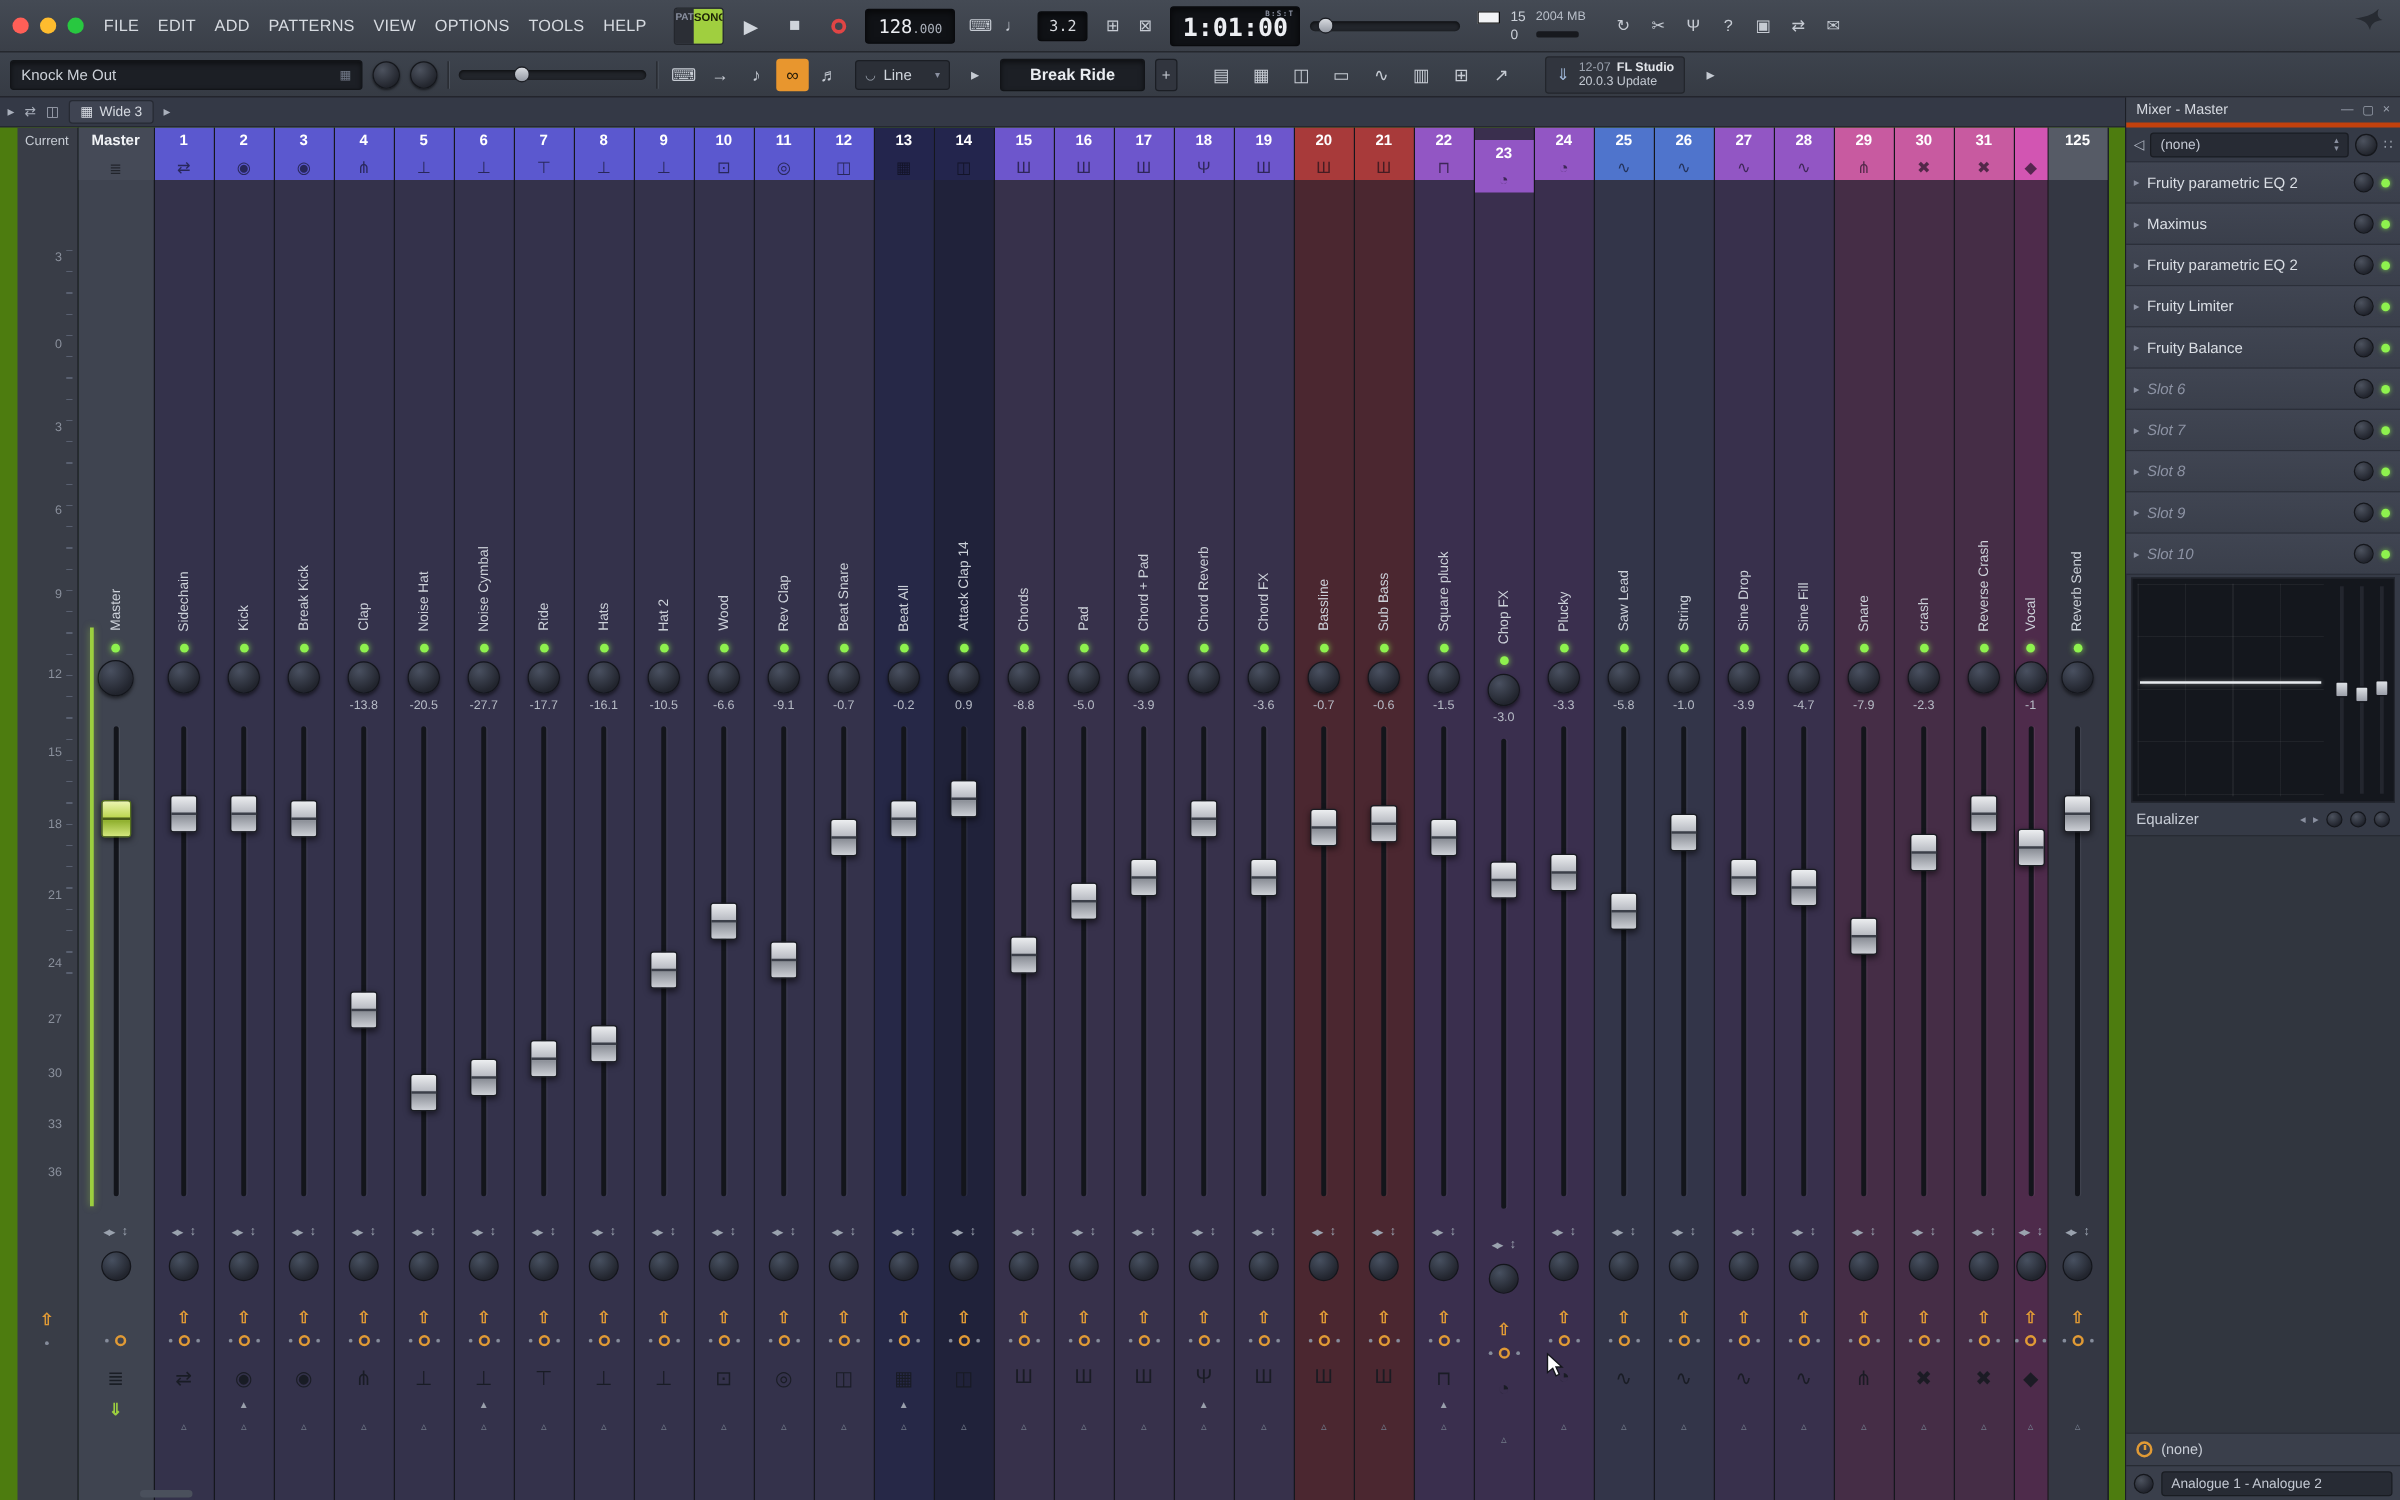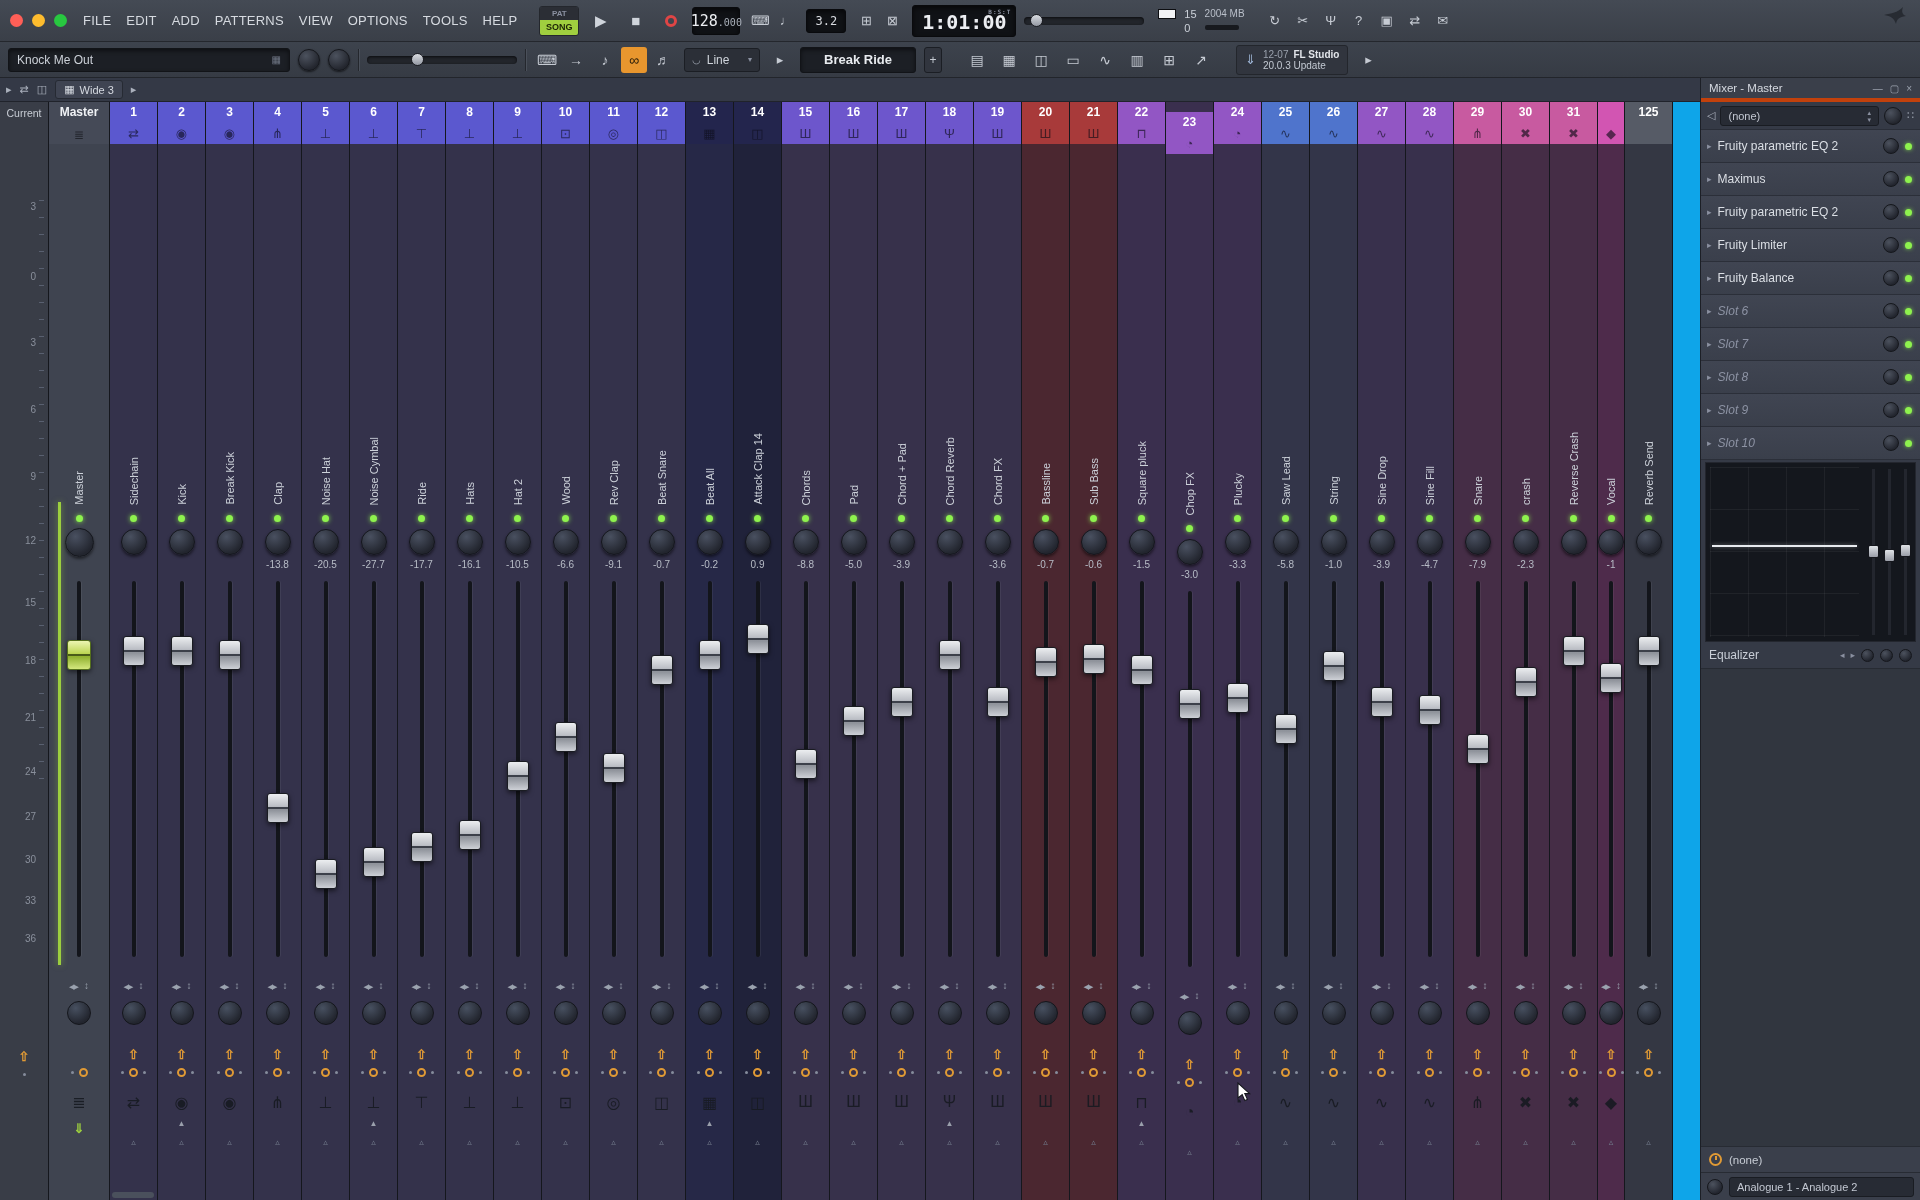--- a/index.html
+++ b/index.html
@@ -9,30 +9,30 @@
 
   
   .titlebar { height:42px; background:linear-gradient(180deg,#444a54,#3a3f48);
     border-bottom:1px solid #24272d; display:flex; align-items:center; padding:0 10px; gap:8px; color:#d6dae0; }
   .lights { display:flex; gap:9px; margin-right:8px; }
   .light { width:13px; height:13px; border-radius:50%; }
   .light.r { background:#ff5f57; } .light.y { background:#febc2e; } .light.g { background:#28c840; }
   .menu { display:flex; gap:15px; font-size:13px; letter-spacing:.2px; margin-right:14px; }
   .menu span { cursor:default; }
   .modebox { width:40px; height:30px; border:1px solid #24272d; border-radius:3px; overflow:hidden;
-    display:flex; flex-direction:column; font-weight:bold; text-align:center; }
+    display:flex; font-weight:bold; text-align:center; }
   .modebox .pat { flex:1; background:#2b2e35; color:#8a90a0; font-size:8px; line-height:13px; }
   .modebox .song { flex:1; background:var(--song-green,#a0cf3f); color:#1c2306; font-size:9px; line-height:15px; }
   .tbtn { width:27px; height:27px; display:flex; align-items:center; justify-content:center;
     color:#cfd4db; font-size:15px; border-radius:3px; }
   .tbtn.rec i { width:12px; height:12px; border:3px solid var(--record-red,#e04545); border-radius:50%; display:block; }
   .lcd { background:#101216; border:1px solid #090a0d; border-radius:3px; color:#eceef2;
     font-family:"DejaVu Sans Mono", monospace; display:flex; align-items:baseline; justify-content:center;
     box-shadow:inset 0 2px 5px rgba(0,0,0,.6); }
-  .lcd.tempo { width:48px; height:28px; font-size:15px; padding-top:4px; }
+  .lcd.tempo { width:72px; height:28px; font-size:15px; padding-top:4px; }
   .lcd.tempo small { font-size:10px; color:#aab0ba; }
   .lcd.pos { width:40px; height:24px; font-size:12px; padding-top:4px; color:#d8dbe0; }
   .lcd.time { width:104px; height:32px; font-size:20px; font-weight:bold; position:relative; padding-top:4px; }
   .lcd.time .units { position:absolute; top:2px; right:4px; font-size:6px; color:#8a90a0; letter-spacing:1px; }
   .smicon { width:24px; height:24px; display:flex; align-items:center; justify-content:center; font-size:13px; color:#c6cbd3; border-radius:3px; }
   .hslider { width:120px; height:8px; background:#22252b; border-radius:4px; position:relative;
     box-shadow:inset 0 1px 3px rgba(0,0,0,.7); }
   .hslider i { position:absolute; top:-3px; width:13px; height:13px; background:linear-gradient(180deg,#d8dbe0,#9398a2);
     border-radius:50%; border:1px solid #1c1e24; }
   .meters { display:grid; grid-template-columns:auto auto auto; grid-gap:2px 8px; align-items:center;
@@ -71,21 +71,21 @@
   .updatebox .l1 b { color:#e2e5ea; font-weight:bold; margin-left:5px; }
   .updatebox .l2 { font-size:10px; color:#c3c9d2; }
 
   
   .main { flex:1; display:flex; min-height:0; }
   .mixer-area { flex:1; min-width:0; display:flex; flex-direction:column; position:relative; }
   .tabstrip { height:24px; background:#343946; border-bottom:1px solid #20232b; display:flex;
     align-items:center; padding:0 6px; gap:8px; color:#aab0bc; font-size:11px; }
   .tabchip { height:19px; display:flex; align-items:center; gap:5px; background:#3f4452;
     border:1px solid #262a33; border-radius:3px; padding:0 8px; color:#d5d9e0; }
-  .strips { flex:1; display:flex; min-height:0; background:#0ea5e9; overflow:hidden; position:relative; }
+  .strips { flex:1; display:flex; min-height:0; background:#4d7c0f; overflow:hidden; position:relative;justify-content:center; }
   .strip { flex:0 0 auto; display:flex; flex-direction:column; border-right:1px solid #15171d; position:relative; }
   .strip.track { width:48px; }
   .t-head { height:42px; display:flex; flex-direction:column; align-items:center; justify-content:space-between;
     padding:3px 0 2px; }
   .t-num { font-size:12px; font-weight:bold; color:#fff; line-height:14px; }
   .t-ico { font-size:13px; line-height:16px; color:rgba(10,10,20,.62); }
   .t-body { height:367px; position:relative; }
   .t-name { position:absolute; bottom:6px; left:50%; transform:translateX(-50%) rotate(180deg);
     writing-mode:vertical-rl; font-size:11px; color:#ccd1d9; white-space:nowrap; max-height:340px; overflow:hidden; }
   .t-led { height:14px; display:flex; align-items:center; justify-content:center; }

